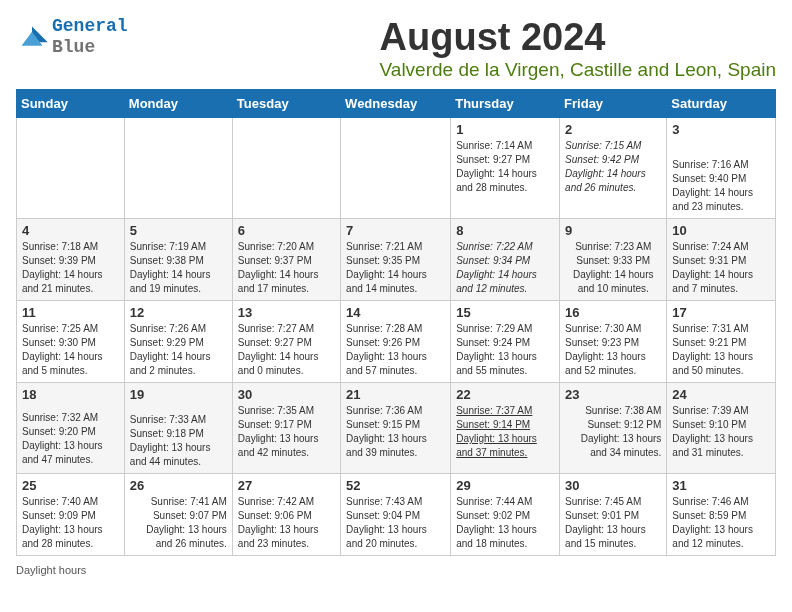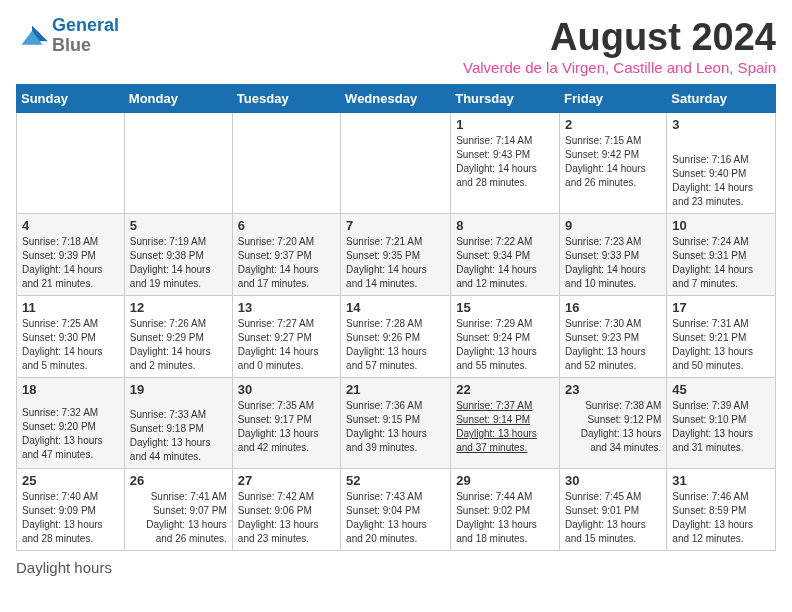--- a/index.html
+++ b/index.html
@@ -21,37 +21,38 @@
       align-items: center;
     }
     .logo-text {
       font-size: 18px;
       font-weight: bold;
       color: #333;
       line-height: 1.1;
     }
     .logo-text span {
       color: #1a6fb0;
+      font-family: Liberation Mono, monospace;
     }
     .logo-icon {
       width: 32px;
       height: 28px;
       margin-right: 4px;
     }
     .title-area {
-      text-align: right;
+      text-align: left;
     }
     .month-title {
       font-size: 38px;
       font-weight: bold;
       color: #333;
     }
     .subtitle {
-      font-size: 15px;
-      color: #ec4899;
+      font-size: 19px;
+      color: #4d7c0f;
     }
     .calendar {
       width: 100%;
       border-collapse: collapse;
       margin-top: 8px;
     }
     .calendar th {
       background: #1a6fb0;
       color: #fff;
       padding: 6px 4px;
@@ -82,21 +83,21 @@
     .day-info {
       font-size: 10px;
       line-height: 1.4;
       color: #333;
     }
     .empty-cell {
       background: #fff !important;
     }
     .footer {
       margin-top: 8px;
-      font-size: 15px;
+      font-size: 11px;
       color: #555;
     }
   </style>
 </head>
 <body>
 
 <div class="header">
   <div class="logo">
     <svg class="logo-icon" viewBox="0 0 36 32">
       <rect x="0" y="0" width="36" height="32" fill="white"></rect>
@@ -130,27 +131,27 @@
   </thead>
   <tbody id="calendar-body">
   <tr>
         <td class="empty-cell"></td>
         <td class="empty-cell"></td>
         <td class="empty-cell"></td>
         <td class="empty-cell"></td>
         <td>
           <span class="day-num">1</span>
           <div class="day-info" style="white-space: pre-line;">Sunrise: 7:14 AM
-Sunset: 9:43 PM
+Sunset: 9:27 PM
 Daylight: 14 hours
 and 28 minutes.</div>
         </td>
         <td>
           <span class="day-num">2</span>
-          <div class="day-info" style="white-space: pre-line;">Sunrise: 7:15 AM
+          <div class="day-info" style="white-space: pre-line; font-style: italic;">Sunrise: 7:15 AM
 Sunset: 9:42 PM
 Daylight: 14 hours
 and 26 minutes.</div>
         </td>
         <td>
           <span class="day-num">3</span>
           <div class="day-info" style="white-space: pre-line; margin-top: 21px;">Sunrise: 7:16 AM
 Sunset: 9:40 PM
 Daylight: 14 hours
 and 23 minutes.</div>
@@ -180,28 +181,28 @@
         </td>
         <td>
           <span class="day-num">7</span>
           <div class="day-info" style="white-space: pre-line;">Sunrise: 7:21 AM
 Sunset: 9:35 PM
 Daylight: 14 hours
 and 14 minutes.</div>
         </td>
         <td>
           <span class="day-num">8</span>
-          <div class="day-info" style="white-space: pre-line;">Sunrise: 7:22 AM
+          <div class="day-info" style="white-space: pre-line; font-style: italic;">Sunrise: 7:22 AM
 Sunset: 9:34 PM
 Daylight: 14 hours
 and 12 minutes.</div>
         </td>
         <td>
           <span class="day-num">9</span>
-          <div class="day-info" style="white-space: pre-line;">Sunrise: 7:23 AM
+          <div class="day-info" style="white-space: pre-line; text-align: center;">Sunrise: 7:23 AM
 Sunset: 9:33 PM
 Daylight: 14 hours
 and 10 minutes.</div>
         </td>
         <td>
           <span class="day-num">10</span>
           <div class="day-info" style="white-space: pre-line;">Sunrise: 7:24 AM
 Sunset: 9:31 PM
 Daylight: 14 hours
 and 7 minutes.</div>
@@ -295,21 +296,21 @@
 and 37 minutes.</div>
         </td>
         <td>
           <span class="day-num">23</span>
           <div class="day-info" style="white-space: pre-line; text-align: right;">Sunrise: 7:38 AM
 Sunset: 9:12 PM
 Daylight: 13 hours
 and 34 minutes.</div>
         </td>
         <td>
-          <span class="day-num">45</span>
+          <span class="day-num">24</span>
           <div class="day-info" style="white-space: pre-line;">Sunrise: 7:39 AM
 Sunset: 9:10 PM
 Daylight: 13 hours
 and 31 minutes.</div>
         </td>
       </tr>
       <tr>
         <td>
           <span class="day-num">25</span>
           <div class="day-info" style="white-space: pre-line;">Sunrise: 7:40 AM

